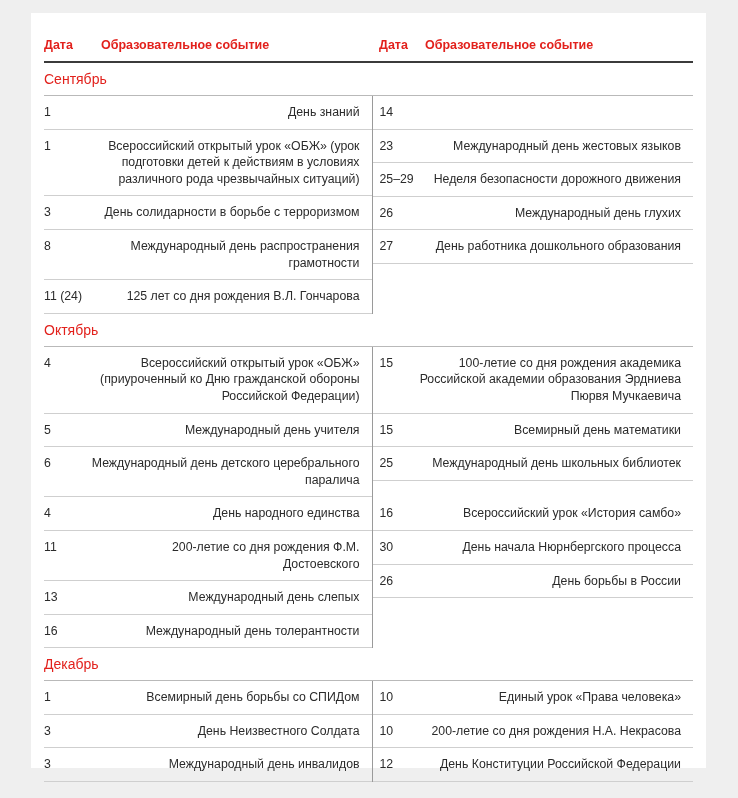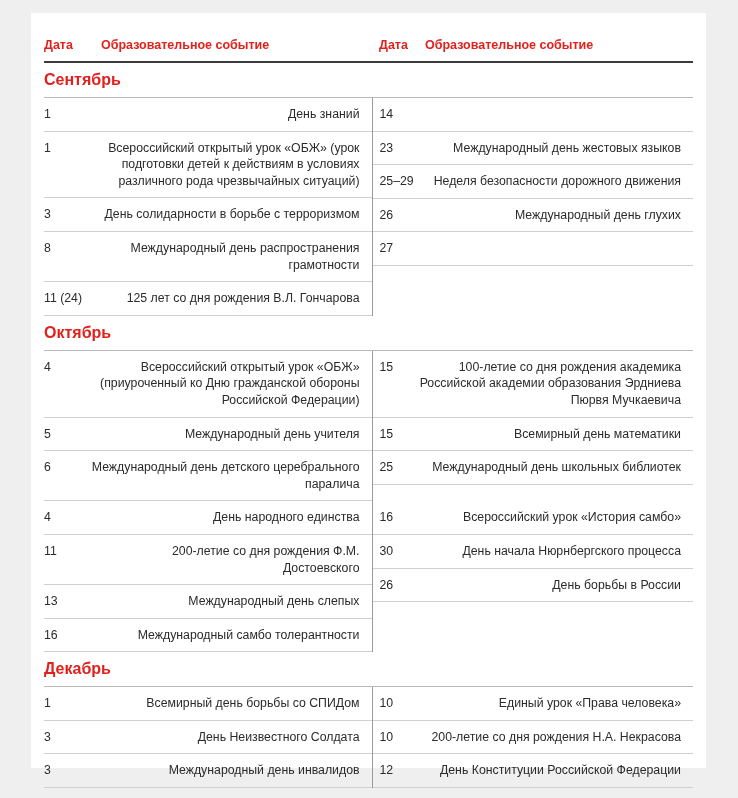--- a/index.html
+++ b/index.html
@@ -64,22 +64,22 @@
     line-height: 16.6px;
     color: #2b2b2b;
     padding: 8px 12px 8px 0;
     box-sizing: border-box;
     flex: 1 1 auto;
     text-align: right;
   }
 
   .month-band {
     color: #e2211c;
-    font-size: 16px;
-    font-weight: bold;
+    font-size: 14px;
+    font-weight: normal;
     padding: 8px 0 8px 0;
     border-bottom: 1px solid #b9b9b9;
     box-sizing: border-box;
   }
 
   .header-row {
     display: flex;
     width: 649px;
     border-bottom: 2px solid #3b3b3b;
     box-sizing: border-box;
@@ -146,20 +146,21 @@
             <div class="srow">
               <div class="c-date">25–29</div>
               <div class="c-evt">Неделя безопасности дорожного движения</div>
             </div>
             <div class="srow">
               <div class="c-date">26</div>
               <div class="c-evt">Международный день глухих</div>
             </div>
             <div class="srow">
               <div class="c-date">27</div>
+              <div class="c-evt">День работника дошкольного образования</div>
             </div>
             <div class="srow blank"></div>
           </div>
         </div>
         <div class="month-band">Октябрь</div>
         <div class="pair">
           <div class="side left">
             <div class="srow">
               <div class="c-date">4</div>
               <div class="c-evt">Всероссийский открытый урок «ОБЖ» (приуроченный ко Дню гражданской обороны Российской Федерации)</div>
@@ -199,21 +200,21 @@
             <div class="srow">
               <div class="c-date">11</div>
               <div class="c-evt">200-летие со дня рождения Ф.М. Достоевского</div>
             </div>
             <div class="srow">
               <div class="c-date">13</div>
               <div class="c-evt">Международный день слепых</div>
             </div>
             <div class="srow">
               <div class="c-date">16</div>
-              <div class="c-evt">Международный самбо толерантности</div>
+              <div class="c-evt">Международный день толерантности</div>
             </div>
             <div class="srow blank"></div>
           </div>
           <div class="side right">
             <div class="srow">
               <div class="c-date">16</div>
               <div class="c-evt">Всероссийский урок «История самбо»</div>
             </div>
             <div class="srow">
               <div class="c-date">30</div>

